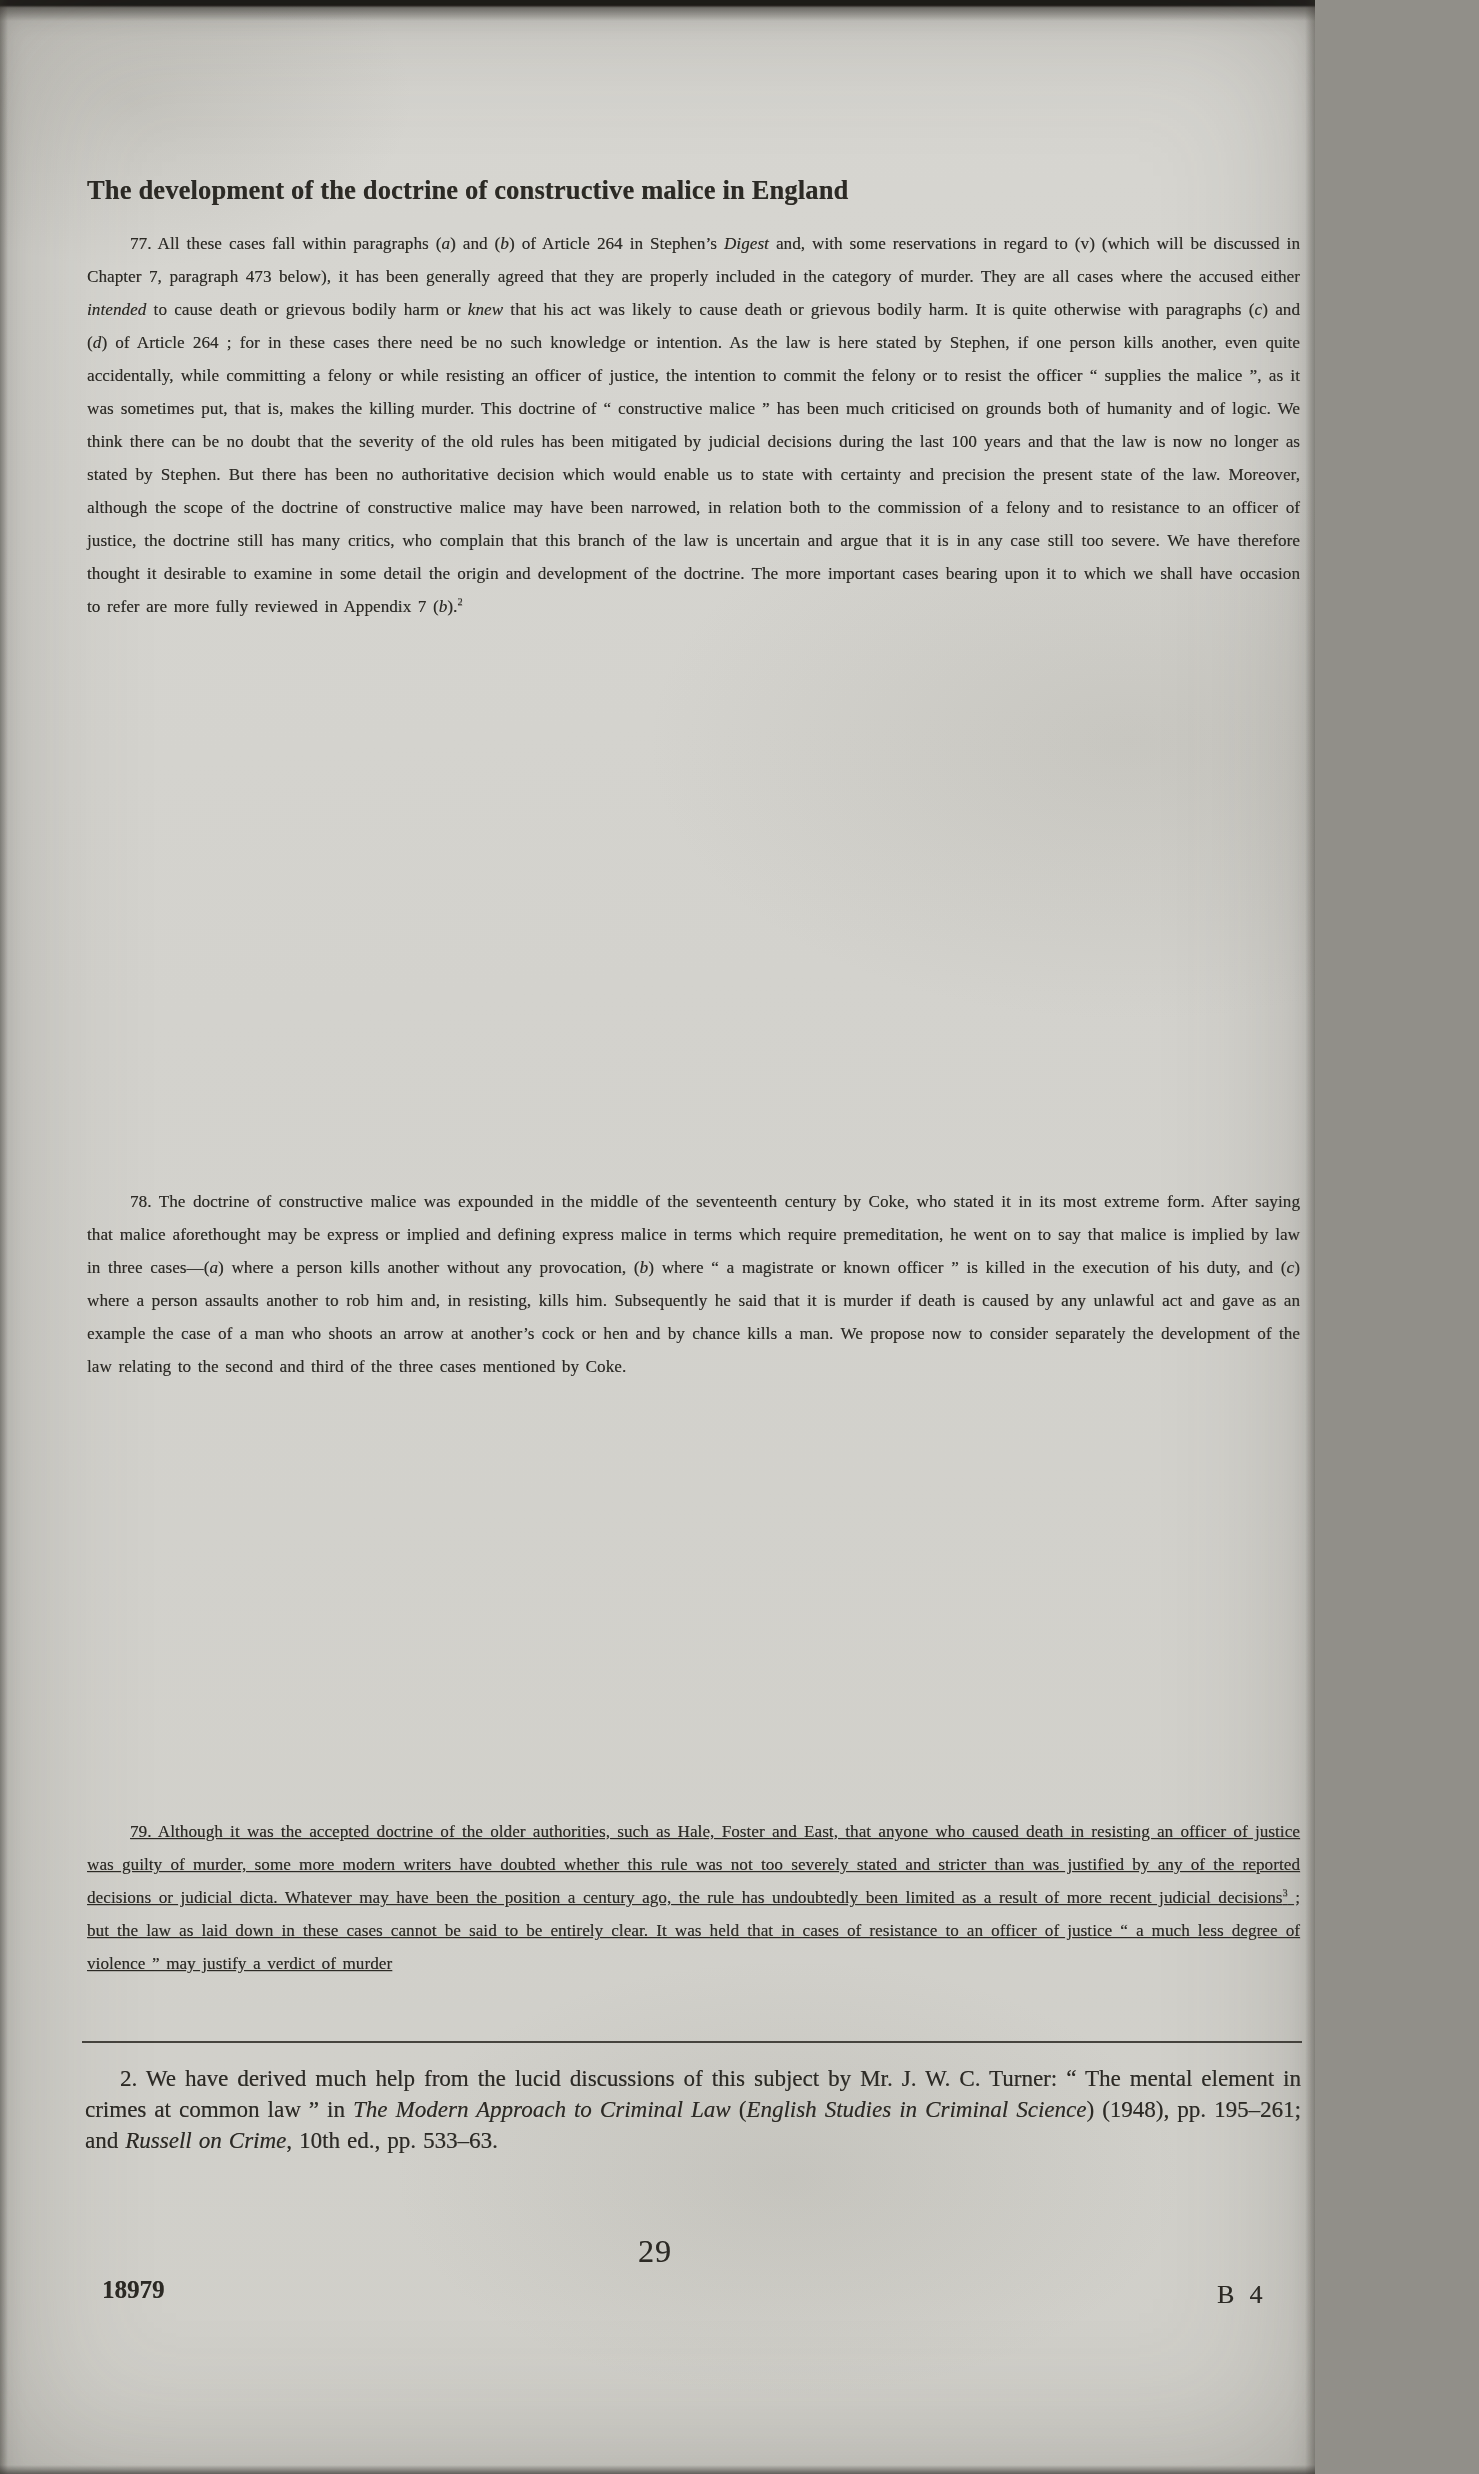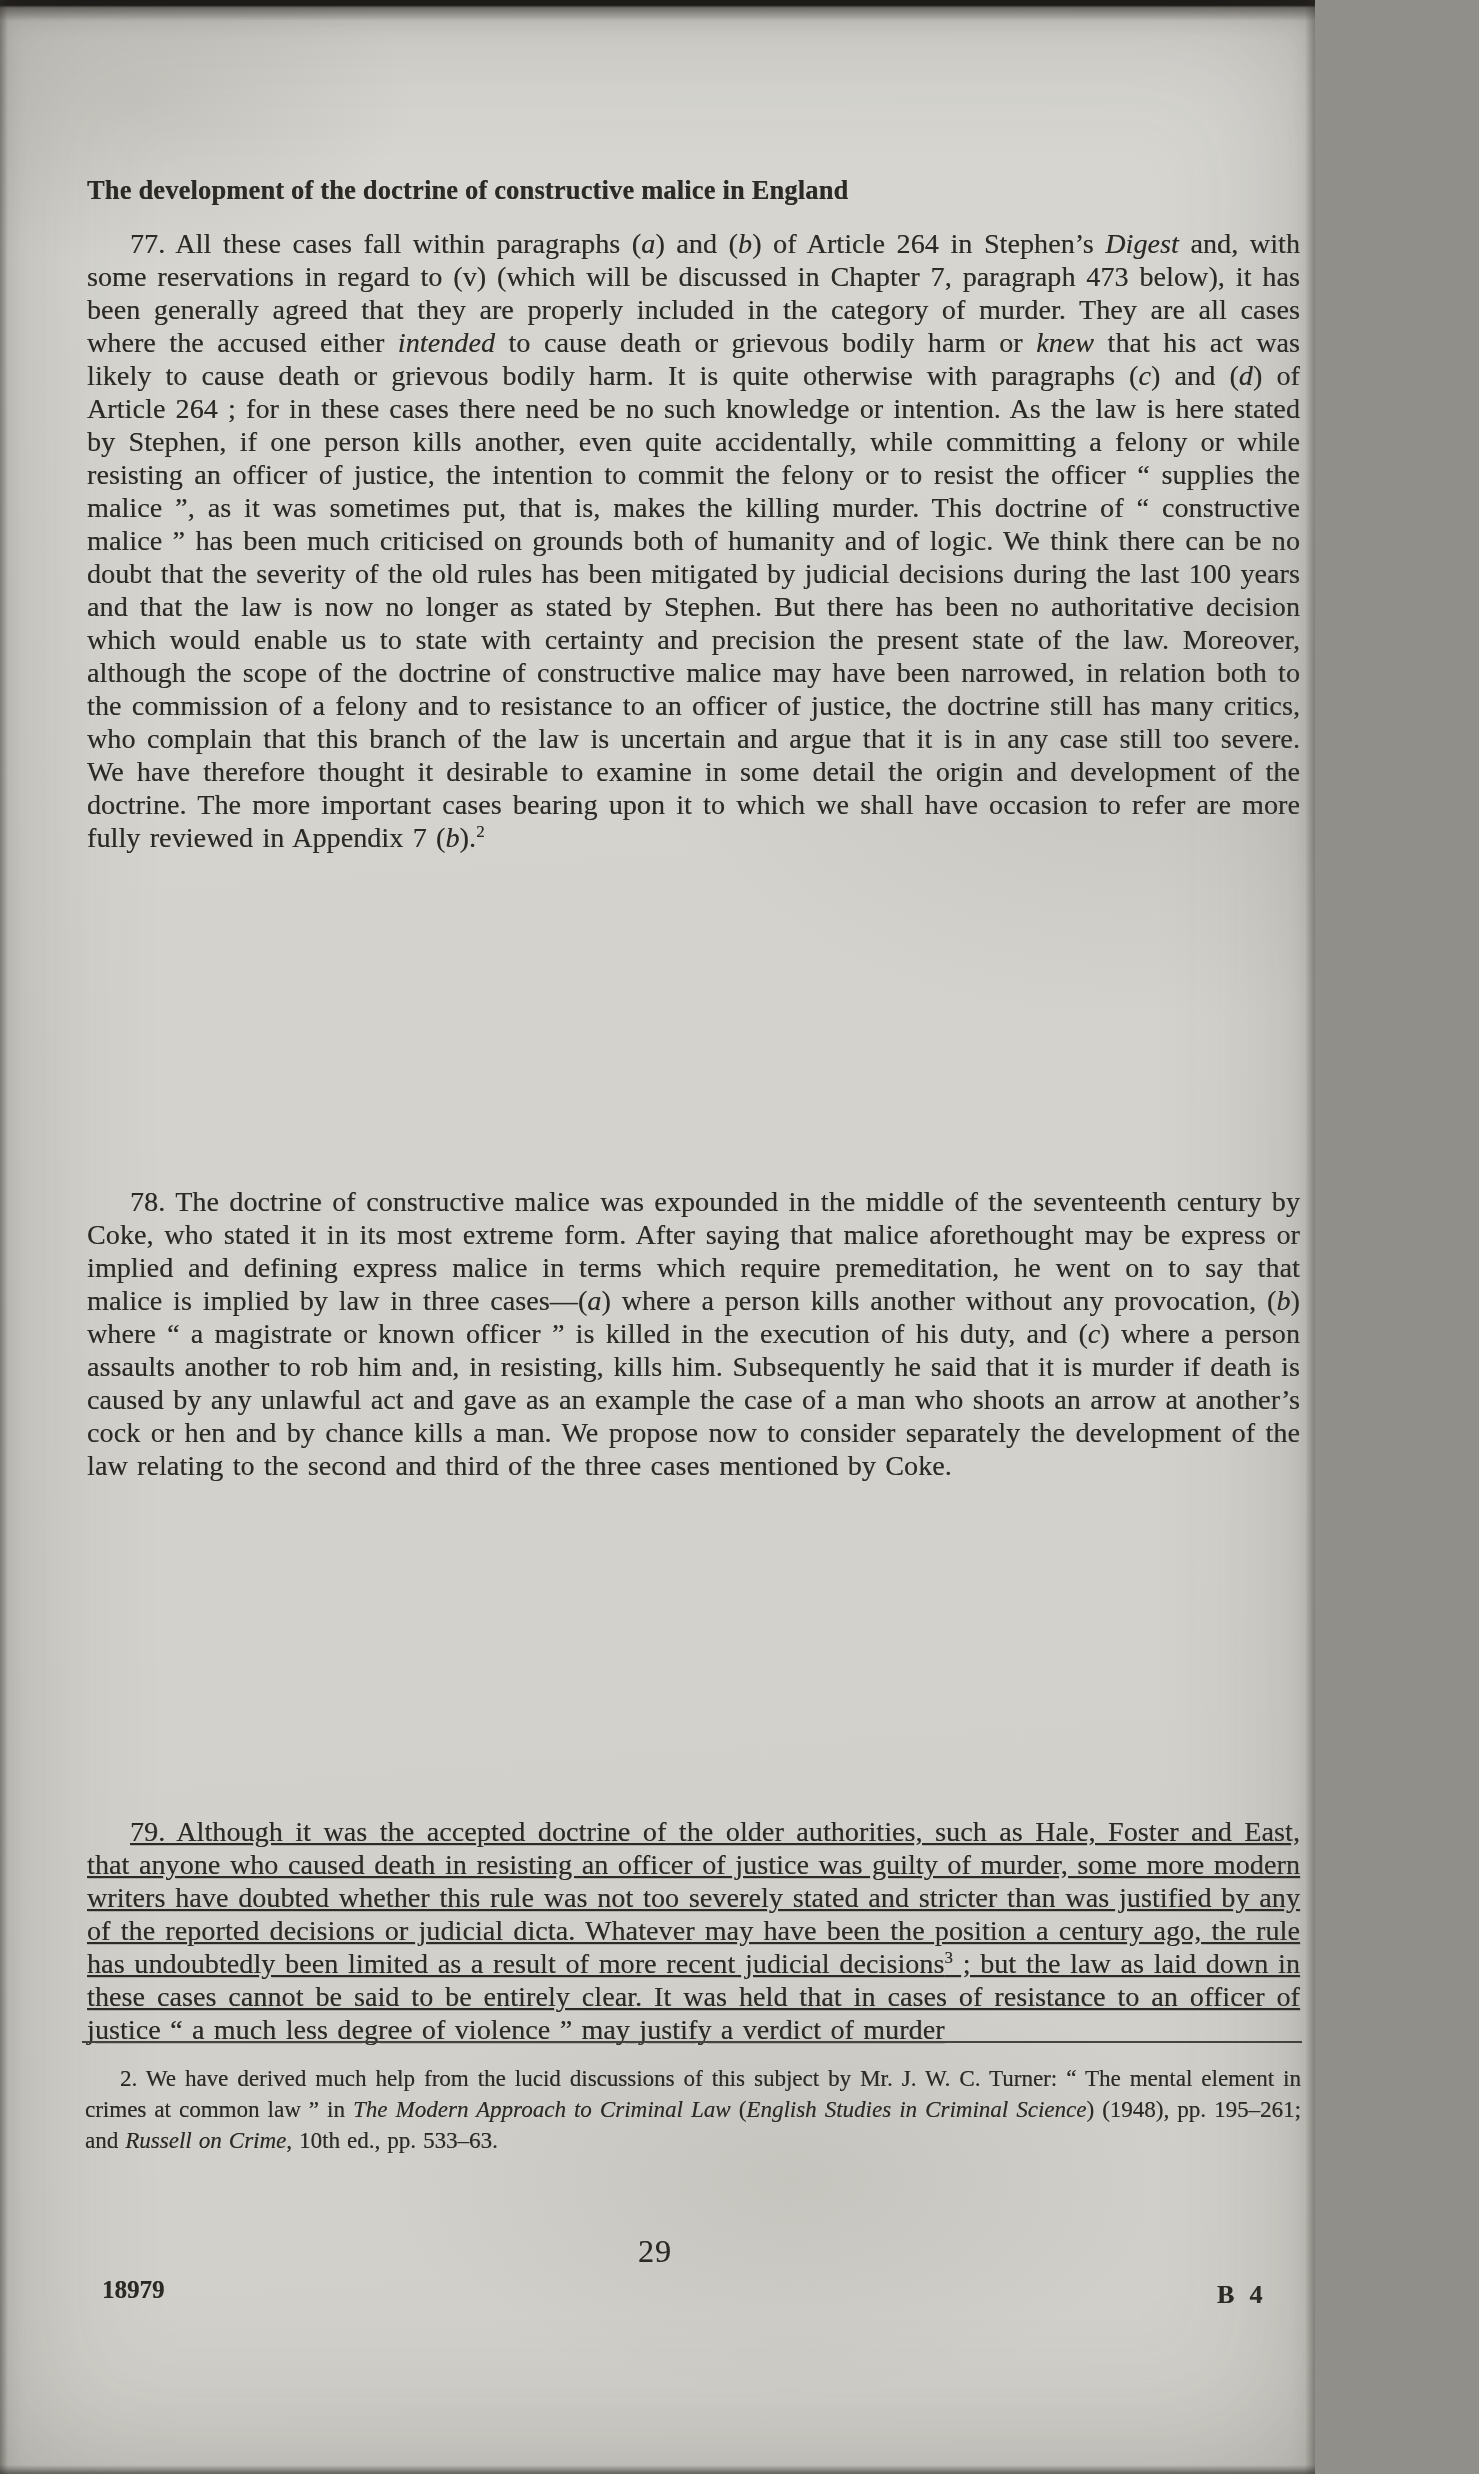--- a/index.html
+++ b/index.html
@@ -34,21 +34,21 @@
                  background:linear-gradient(to left, rgba(42,40,34,0.34), rgba(42,40,34,0)); }
 
   .heading {
     position:absolute; left:87px; top:175px; width:1213px;
     font-size:26.4px; font-weight:bold; letter-spacing:0.2px;
     text-shadow:0.3px 0.4px 0.5px rgba(40,38,33,0.55);
   }
 
   .body-text {
     position:absolute; left:87px; width:1213px;
-    font-size:28px; line-height:33px;
+    font-size:17px; line-height:33px;
     text-align:justify; word-spacing:2.2px; letter-spacing:0.1px;
     text-shadow:0.3px 0.4px 0.5px rgba(40,38,33,0.5);
   }
   .indent { text-indent:43px; }
 
   #para77 { top:227px; }
   #para78 { top:1185px; }
   #subheading { top:1661px; text-align:left; }
   #para79 { top:1815px;text-decoration:underline; }
 
@@ -71,21 +71,21 @@
     font-size:32px; letter-spacing:0.9px;
     text-shadow:0.3px 0.4px 0.5px rgba(40,38,33,0.55);
   }
   .print-number {
     position:absolute; left:102px; top:2276px;
     font-size:25px; font-weight:bold;
     text-shadow:0.3px 0.4px 0.5px rgba(40,38,33,0.55);
   }
   .signature-mark {
     position:absolute; left:1217px; top:2280px;
-    font-size:26px; font-weight:bold; letter-spacing:4.3px;
+    font-size:26px; font-weight:normal; letter-spacing:4.3px;
     text-shadow:0.3px 0.4px 0.5px rgba(40,38,33,0.55);
   }
 
   sup { font-size:0.6em; vertical-align:super; line-height:0; }
   i { font-style:italic; }
 </style>
 </head>
 <body>
 
 <div class="scan">

